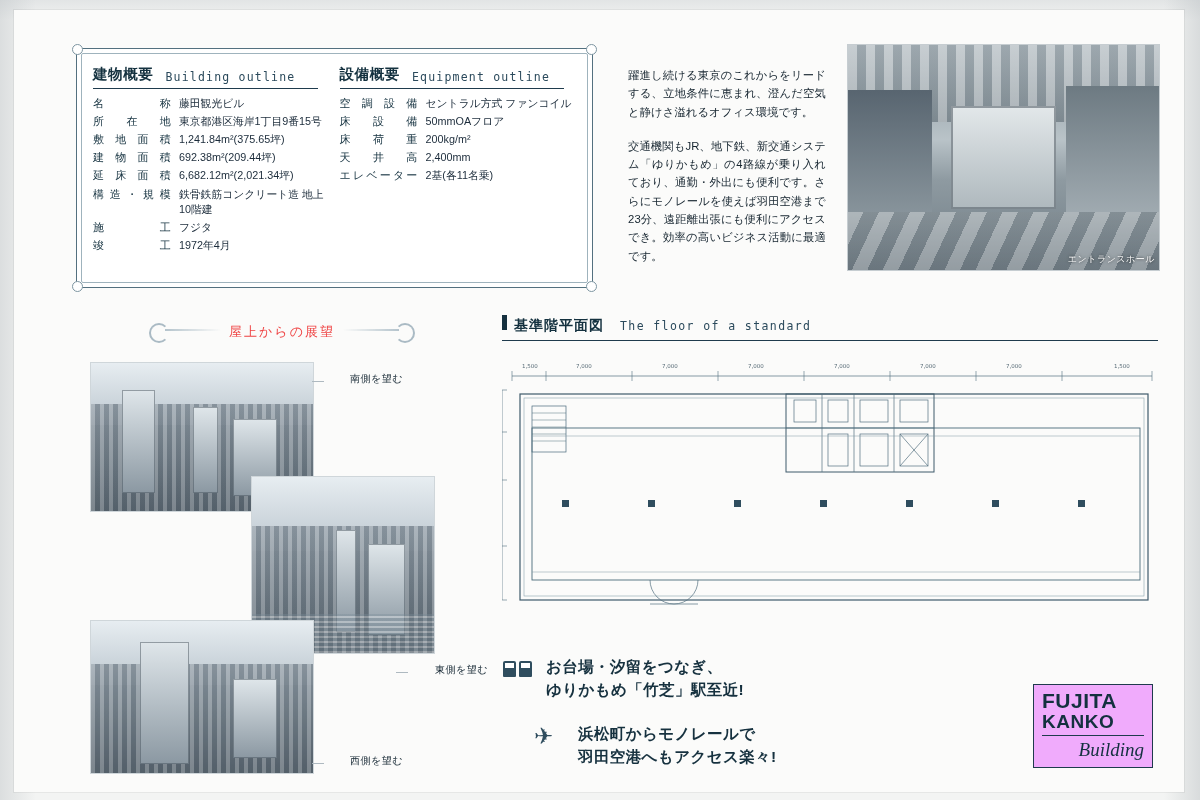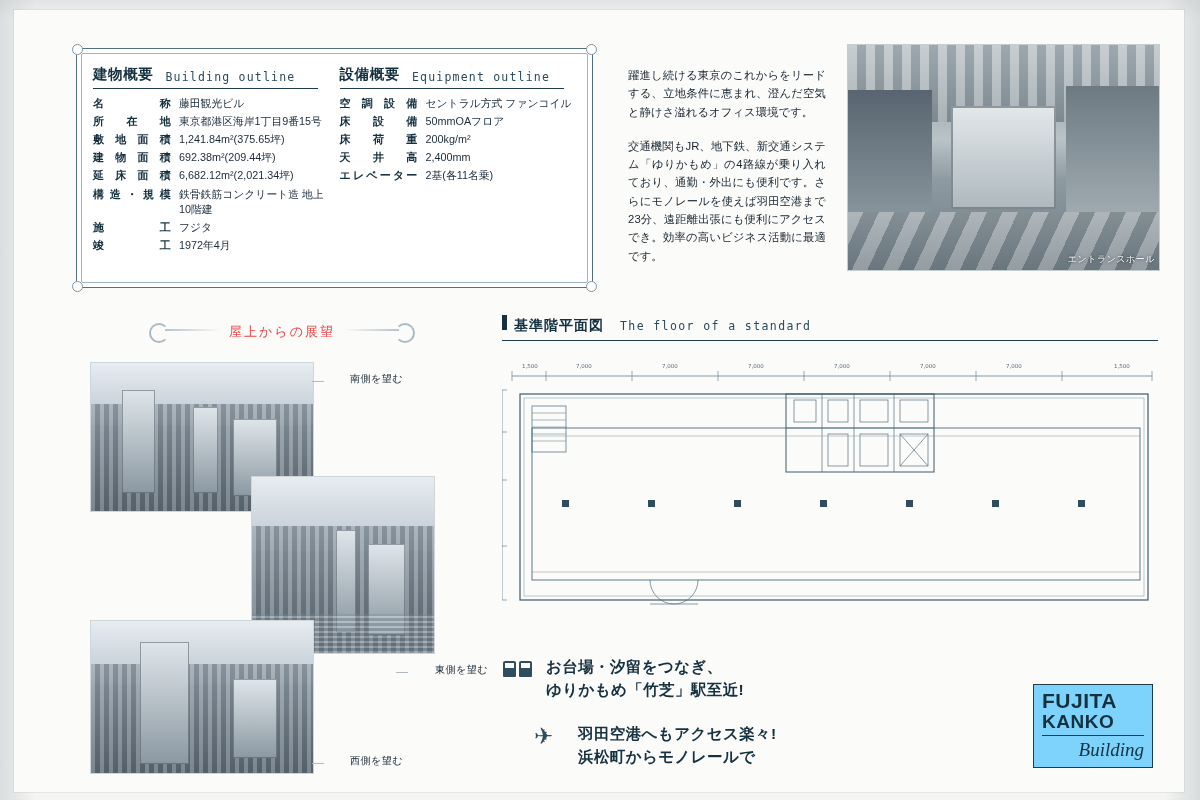--- a/index.html
+++ b/index.html
@@ -93,21 +93,21 @@
   }
   .spec-row {
     display: flex;
     font-size: 10.8px;
     line-height: 1.42;
     margin-bottom: 2.5px;
   }
   .spec-row .k {
     width: 78px;
     flex: none;
-    font-weight: bold;
+    font-weight: normal;
     font-size: 11px;
     color: #14313f;
     letter-spacing: .2px;
     text-align: justify;
     text-align-last: justify;
     padding-right: 8px;
   }
   .spec-row .v {
     flex: 1;
     color: #1b2b3a;
@@ -349,21 +349,21 @@
   .access-text .l2 { display: block; }
 
   
   .logo {
     position: absolute;
     left: 1019px; top: 674px;
     width: 120px; height: 84px;
     border: 1.5px solid #1f3b4d;
     padding: 5px 8px 6px 8px;
     box-sizing: border-box;
-    background: #7dd3fc;
+    background: #f0abfc;
   }
   .logo .l1 {
     font-size: 21px; font-weight: bold; letter-spacing: .5px;
     color: #14313f; line-height: 1.05;
   }
   .logo .l2 {
     font-size: 19px; font-weight: bold; letter-spacing: .5px;
     color: #14313f; line-height: 1.1;
     border-bottom: 1.5px solid #1f3b4d;
     padding-bottom: 2px;
@@ -617,22 +617,22 @@
         <span class="l2">お台場・汐留をつなぎ、</span>
         <span class="l2">ゆりかもめ「竹芝」駅至近!</span>
       </span>
     </div>
 
     <div class="access2">
       <span class="access-icon">
         <span class="plane">✈</span>
       </span>
       <span class="access-text">
+        <span class="l2">浜松町からモノレールで</span>
         <span class="l2">羽田空港へもアクセス楽々!</span>
-        <span class="l2">浜松町からモノレールで</span>
       </span>
     </div>
 
     <div class="logo">
       <div class="l1">FUJITA</div>
       <div class="l2">KANKO</div>
       <div class="l3">Building</div>
     </div>
 
   </div>

